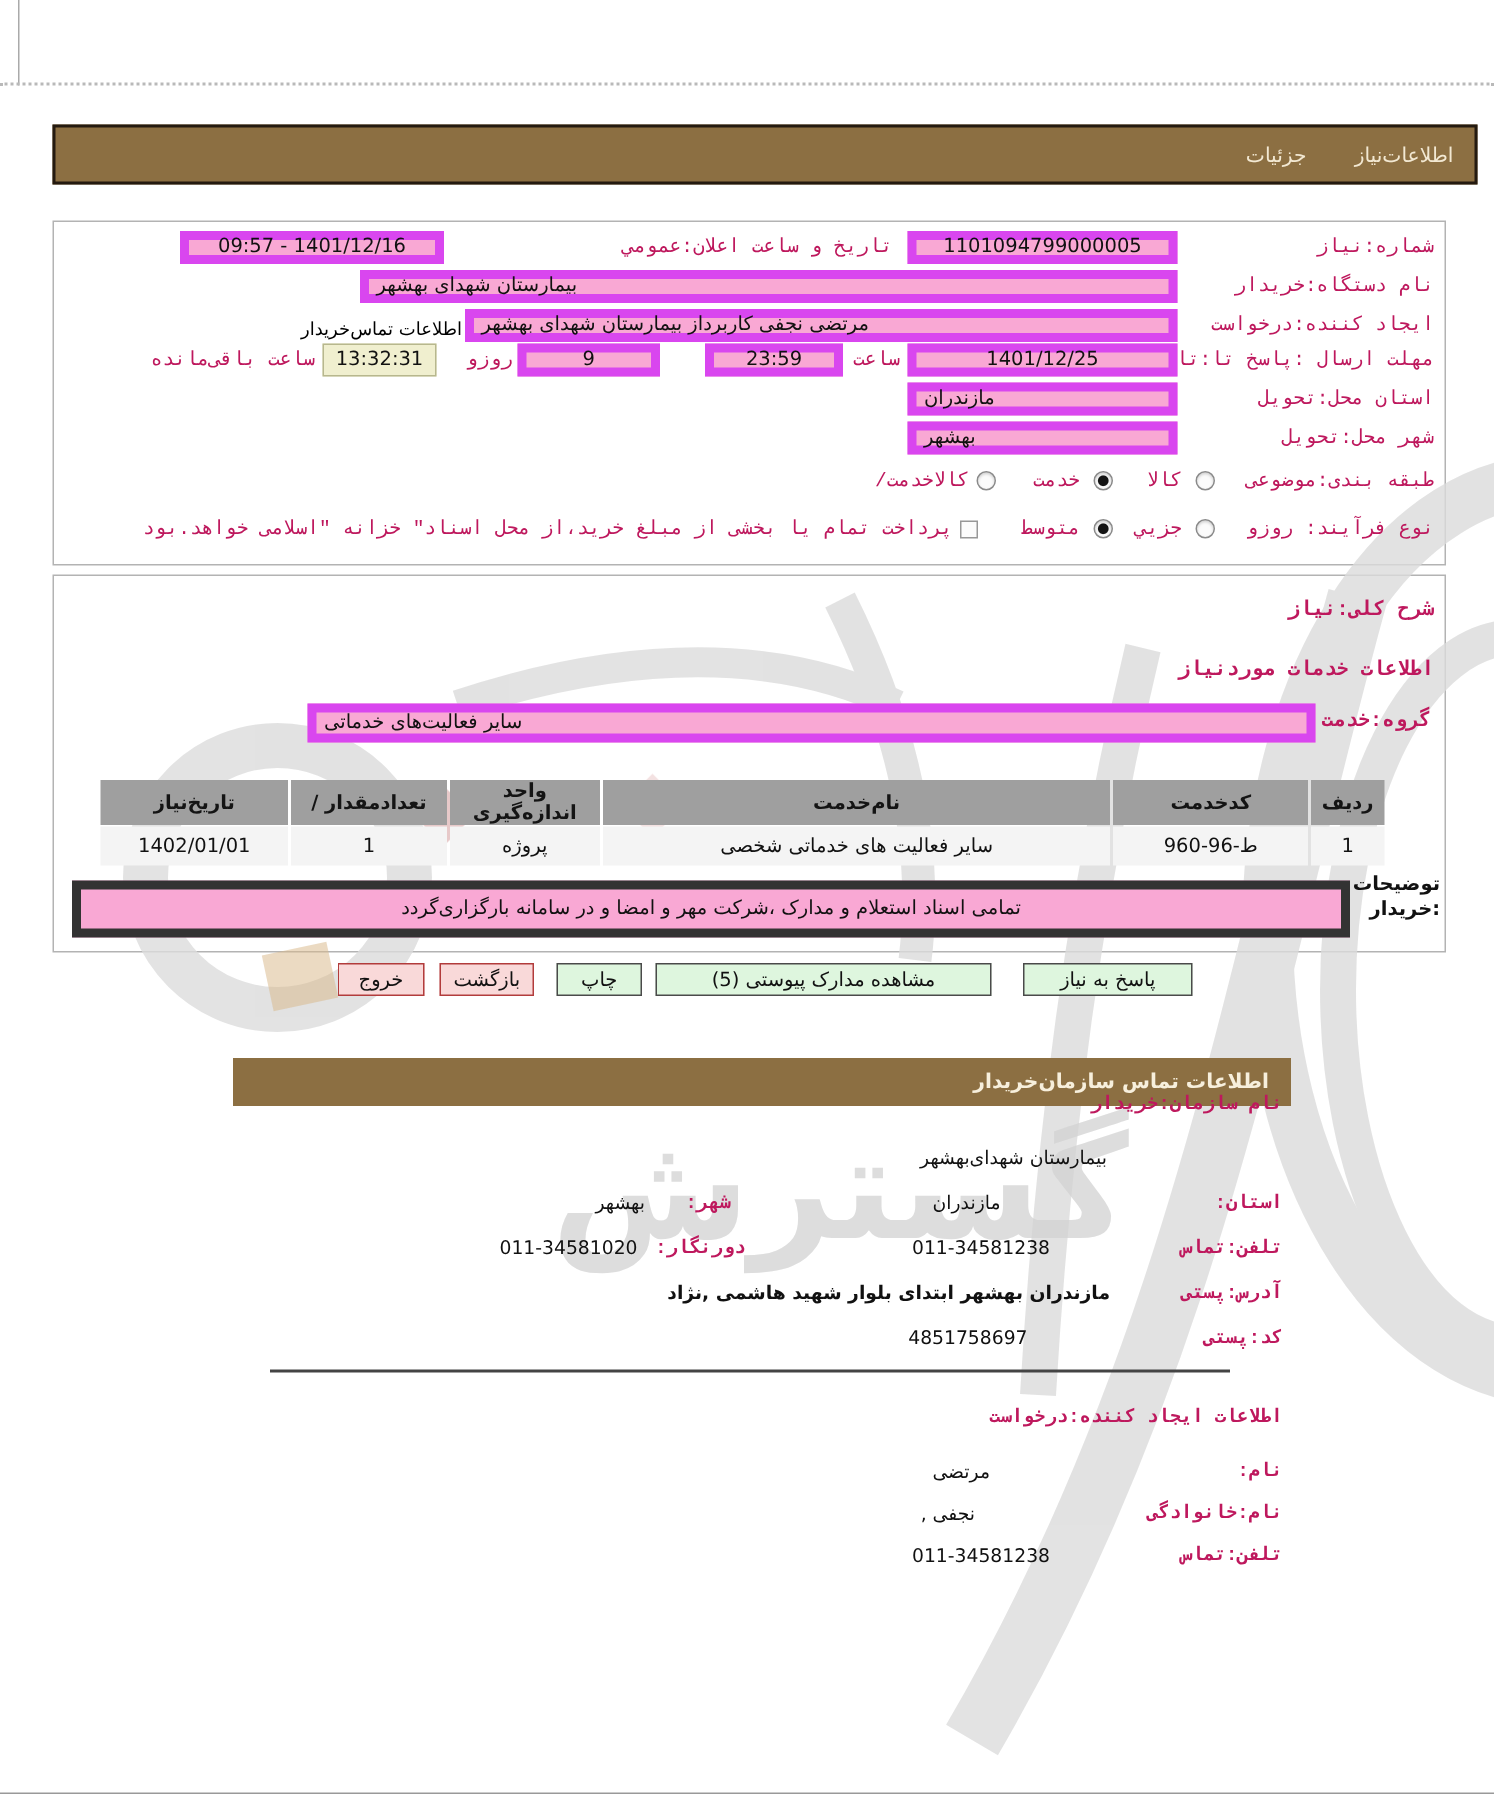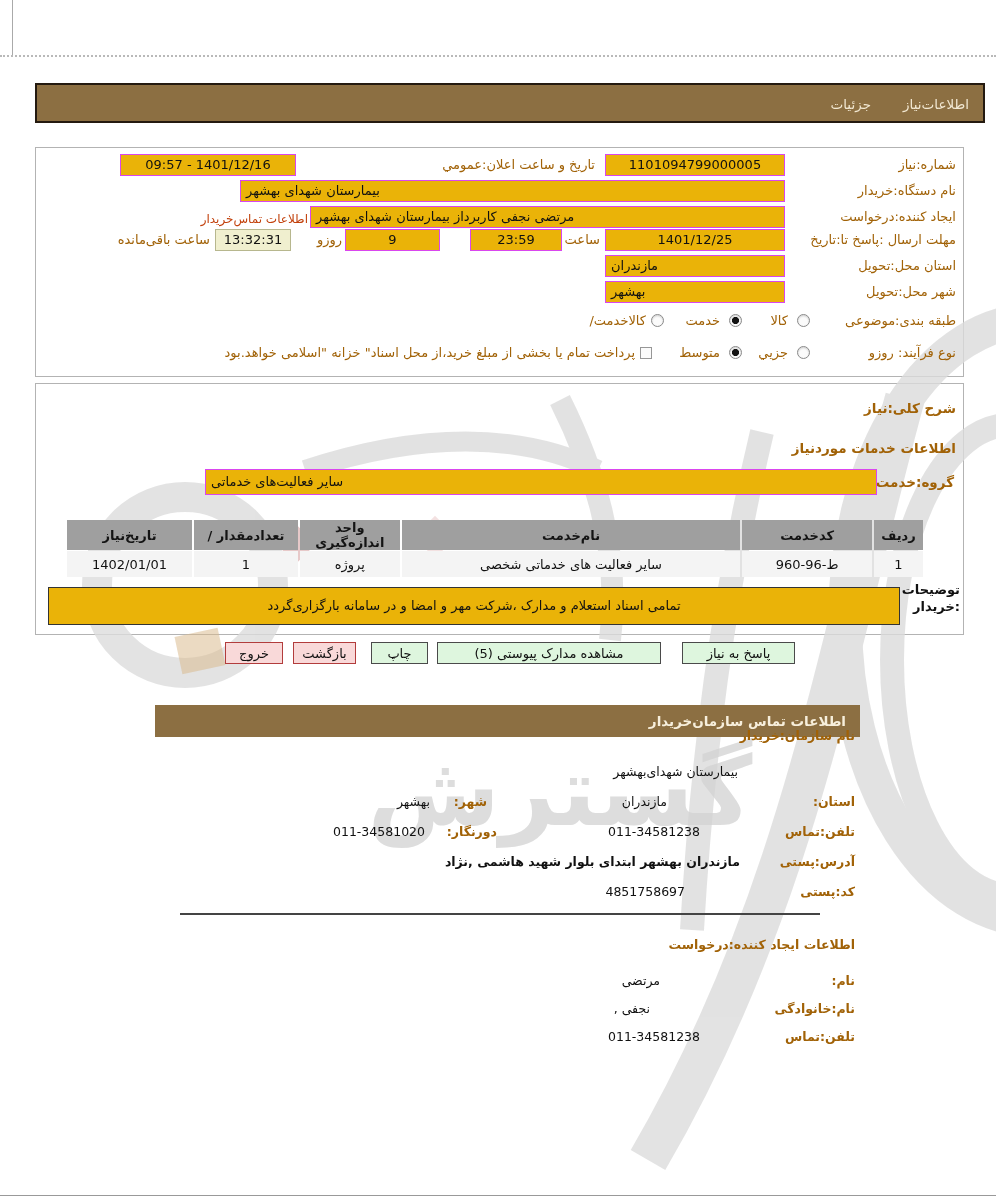--- a/index.html
+++ b/index.html
@@ -1,39 +1,39 @@
 <!DOCTYPE html>
 <html lang="fa"><head>
 <meta charset="utf-8">
 <style>
   html,body{margin:0;padding:0;background:#fff;}
   .page{position:relative;width:996px;height:1202px;background:#ffffff;overflow:hidden;
         font-family:"DejaVu Sans",sans-serif;direction:rtl;color:#111;}
   .abs{position:absolute;z-index:10;font-size:13px;line-height:22px;white-space:nowrap;}
   .panel{position:absolute;z-index:1;background:#fff;border:1px solid #b3b3b3;}
-  .lbl{color:#a16207;}
+  .lbl{color:#be185d;font-family:Liberation Mono, monospace;}
   .b{font-weight:bold;}
-  .box{border:1px solid #d946ef;background:#eab308;height:22px;box-sizing:border-box;
+  .box{border:6px solid #d946ef;background:#f9a8d4;height:22px;box-sizing:border-box;
        display:flex;align-items:center;justify-content:center;padding:0 5px;}
   .box.r{justify-content:flex-end;}
   .box.ltr{direction:ltr;}
   .yellow{background:#f0efcf;border:1px solid #b7b78e;}
   .radio{display:inline-block;width:13px;height:13px;border-radius:50%;border:1px solid #8a8a8a;
          background:#fbfbfb;box-shadow:inset 0 1px 2px rgba(0,0,0,.18);box-sizing:border-box;}
   .radio.sel{background:radial-gradient(circle at 50% 50%, #141414 0 3.2px, #fbfbfb 3.9px);}
   .chk{display:inline-block;width:12px;height:12px;border:1px solid #979797;background:#fbfbfb;box-sizing:border-box;}
   .btn{position:absolute;z-index:10;height:22px;box-sizing:border-box;display:flex;align-items:center;
        justify-content:center;font-size:13px;cursor:pointer;}
   .btn.green{background:#def6de;border:1px solid #4a4a4a;}
   .btn.pink{background:#f9d9d9;border:1px solid #b23c3c;}
   .bar{position:absolute;z-index:10;background:#8c6f42;color:#f2e8d2;box-sizing:border-box;}
   .tbl{position:absolute;z-index:10;left:65px;top:519px;width:860px;border-collapse:separate;border-spacing:2px 1px;}
   .tbl th{background:#9f9f9f;color:#141414;font-size:13px;font-weight:bold;height:26px;padding:0 4px;}
   .tbl td{background:#f4f4f4;font-size:13px;height:26px;text-align:center;padding:0 4px;}
-  .link{color:#c2410c;text-decoration:none;font-size:12px;cursor:pointer;}
+  .link{color:#000000;text-decoration:none;font-size:12px;cursor:pointer;}
   .wm{position:absolute;left:0;top:0;z-index:5;pointer-events:none;}
   .small{font-size:12.5px;}
 </style>
 </head>
 <body>
 
 <div class="page">
 
   <div class="abs" style="left:12px;top:0;width:1px;height:57px;background:#aaa;"></div>
   <div class="abs" style="left:0;top:55px;width:996px;height:0;border-top:2px dotted #b9b9b9;"></div>

